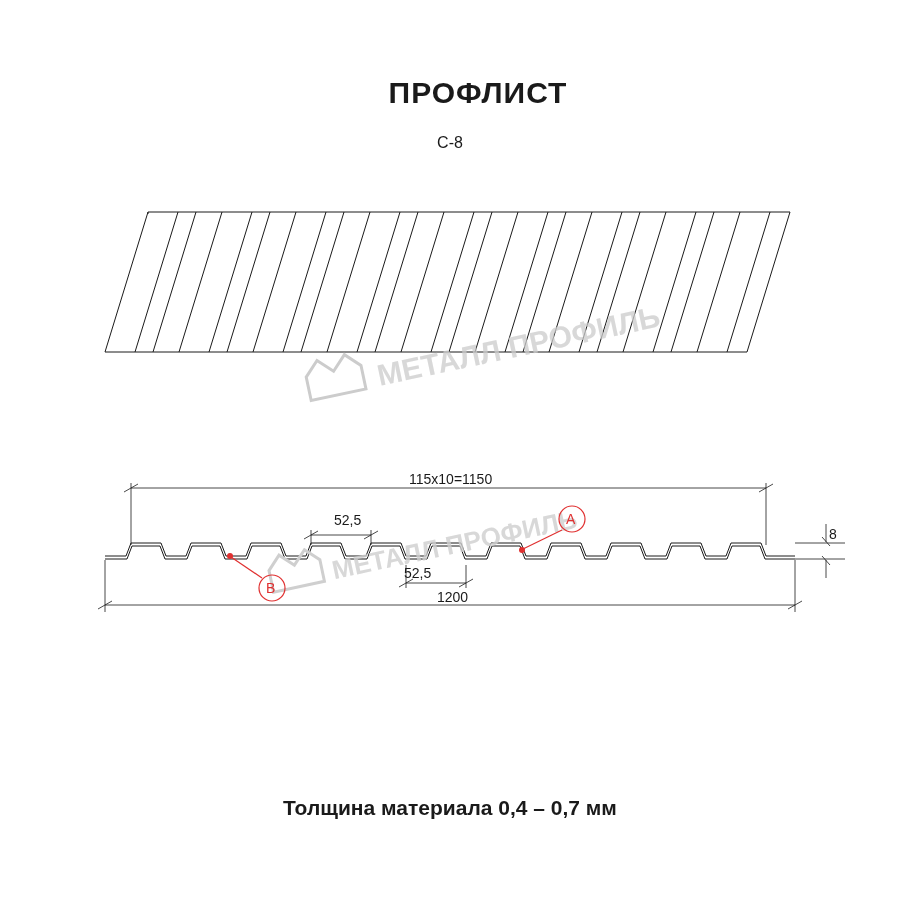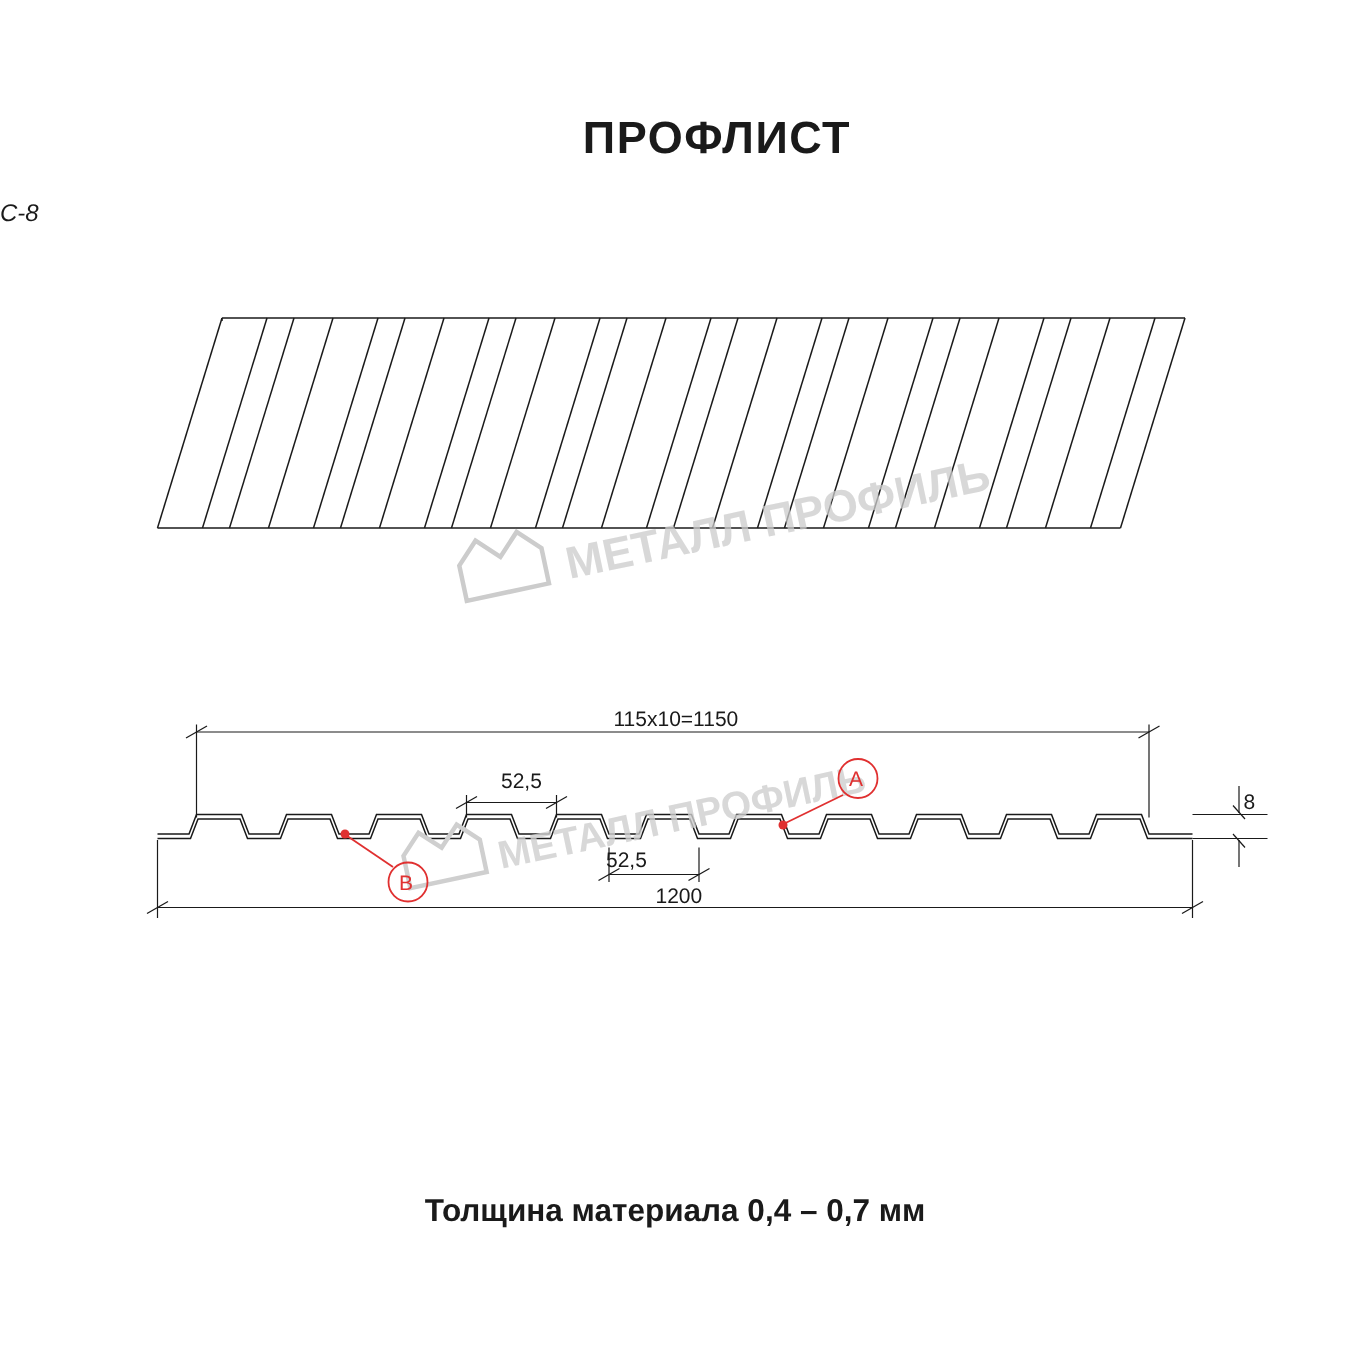--- a/index.html
+++ b/index.html
@@ -31,24 +31,23 @@
     font-weight: bold;
     letter-spacing: 1px;
     color: #1a1a1a;
     padding-left: 28px;
   }
   .subtitle {
     position: absolute;
     top: 134px;
     left: 0;
     width: 900px;
-    text-align: left;
+    text-align: center;
     font-size: 16px;
     color: #1a1a1a;
-    font-style: italic;
   }
   .footer-note {
     position: absolute;
     top: 796px;
     left: 0;
     width: 900px;
     text-align: center;
     font-size: 21px;
     font-weight: bold;
     color: #1a1a1a;

